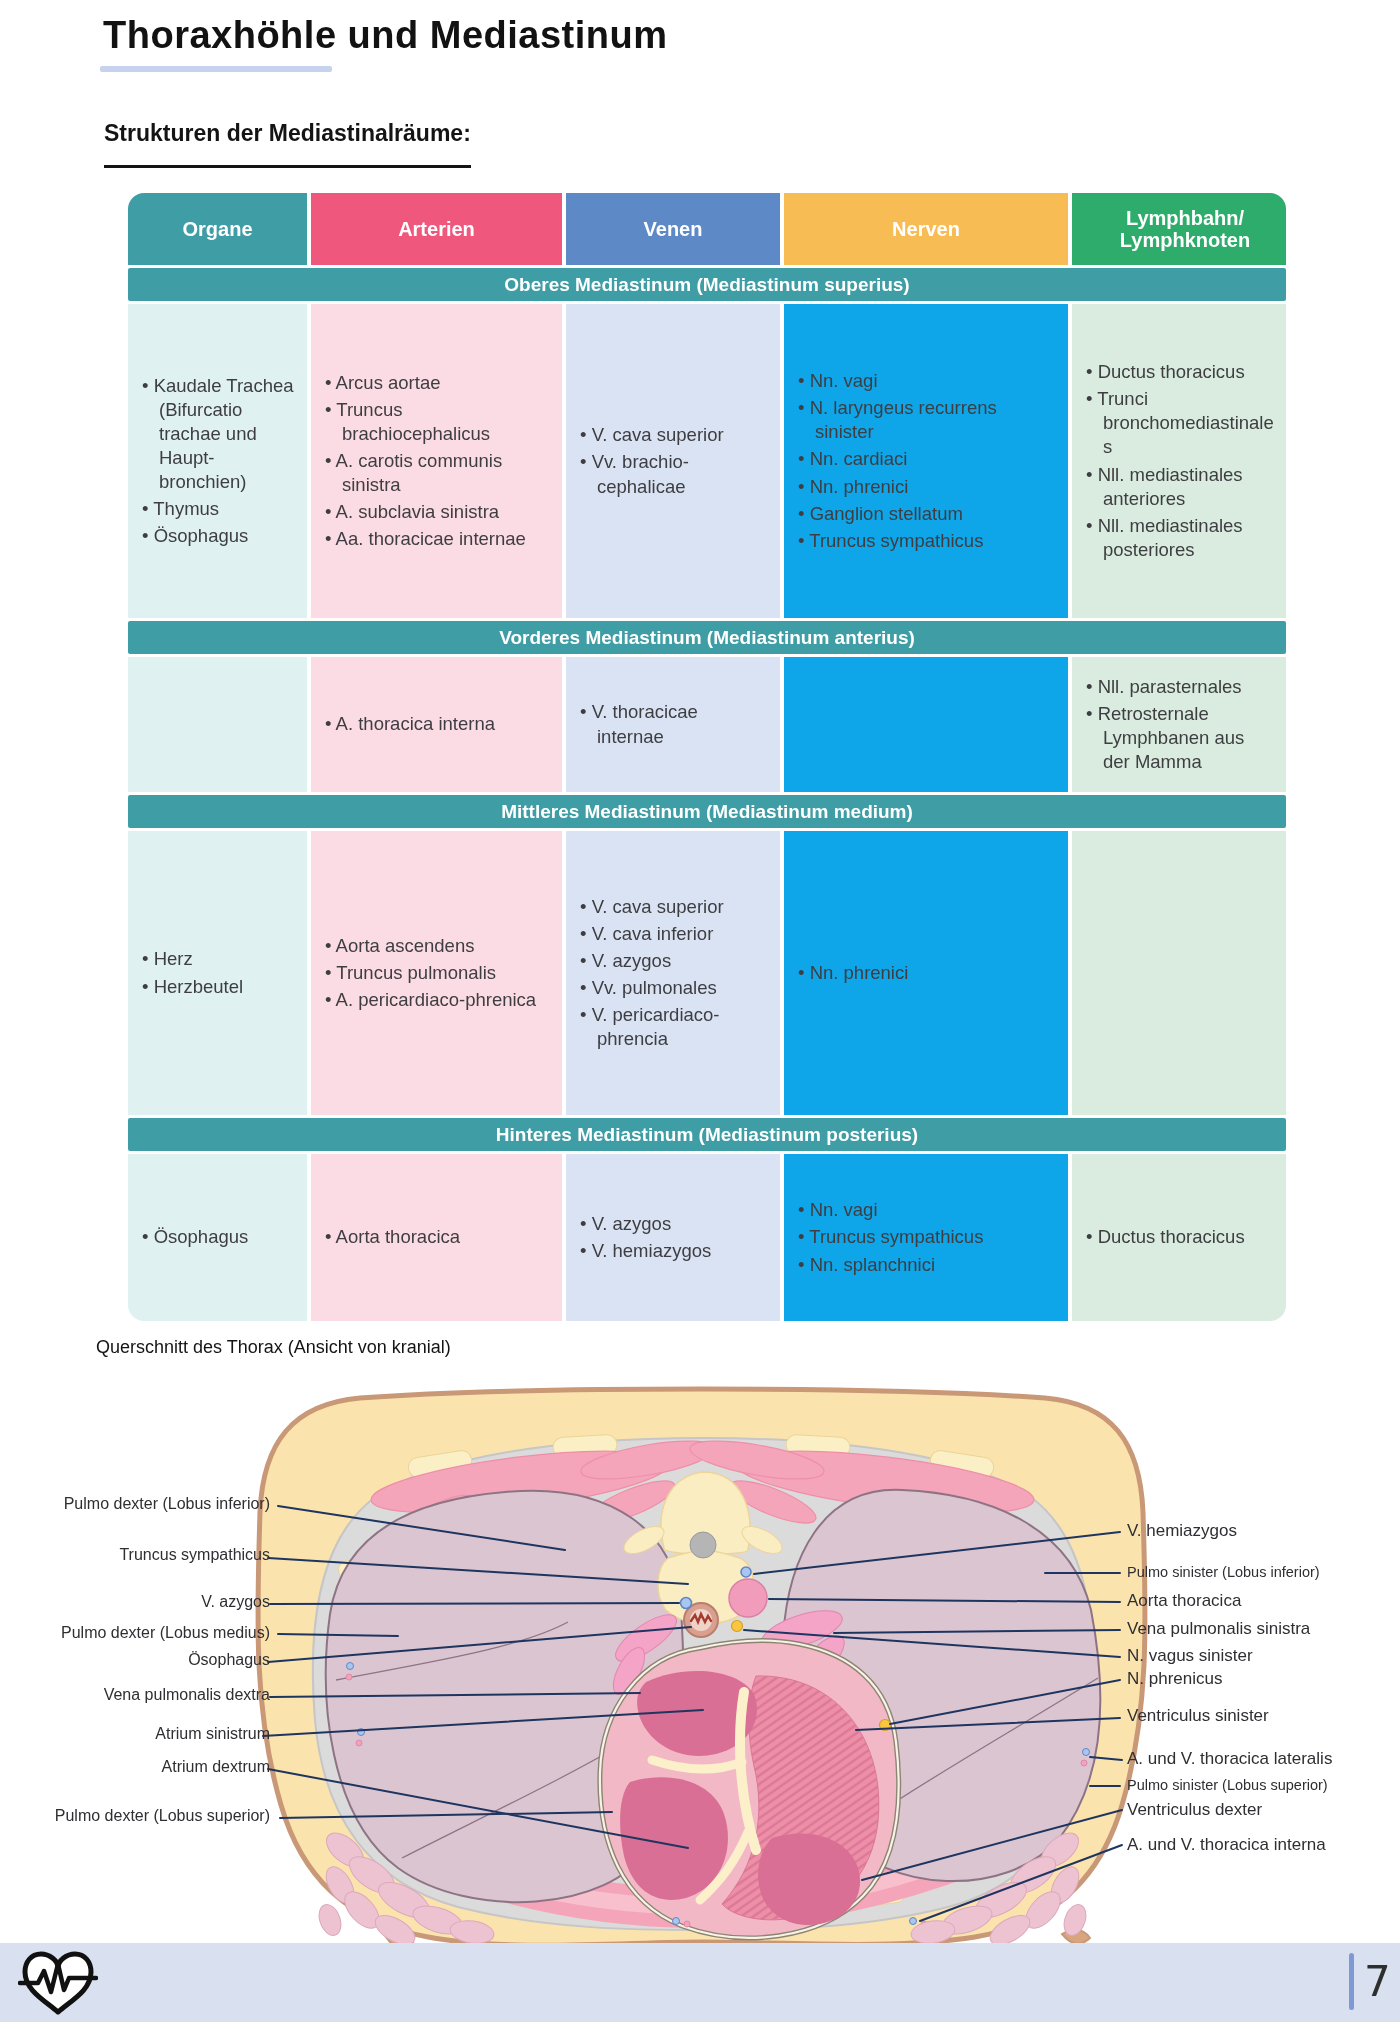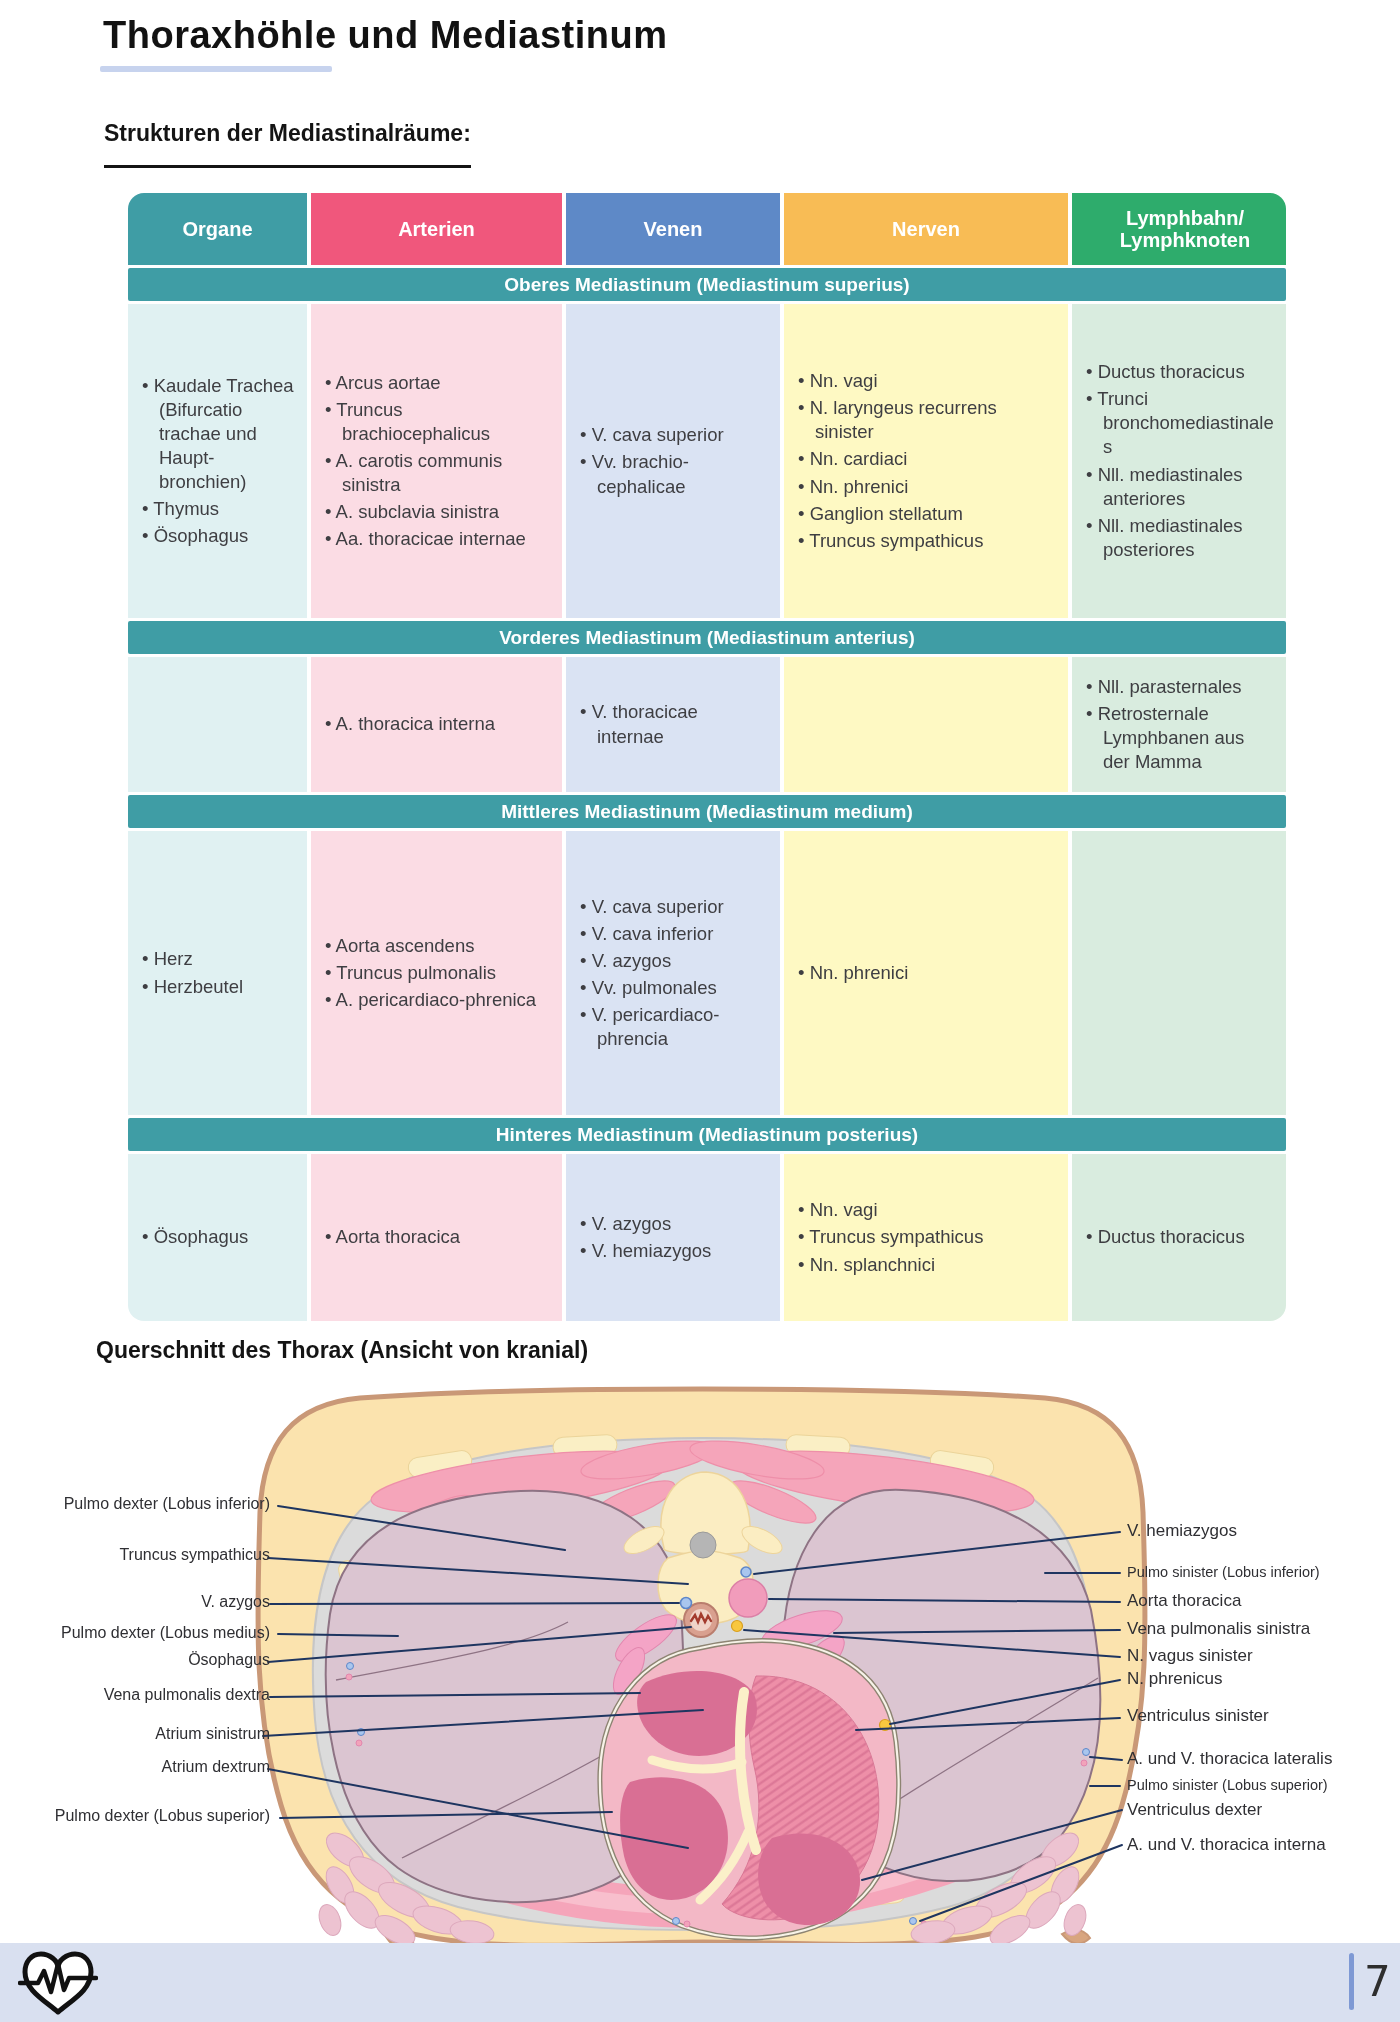--- a/index.html
+++ b/index.html
@@ -5,40 +5,40 @@
   html,body{margin:0;padding:0;background:#ffffff;}
   .page{position:relative;width:1400px;height:2022px;background:#fff;overflow:hidden;
         font-family:"Liberation Sans",sans-serif;color:#222;}
   
   .title{position:absolute;left:103px;top:14px;font-size:38px;font-weight:800;
          letter-spacing:.5px;color:#121212;}
   .title-underline{position:absolute;left:100px;top:66px;width:232px;height:6px;
          background:#C7D3EE;border-radius:2px;}
   .subheading{position:absolute;left:104px;top:120px;font-size:23px;font-weight:800;color:#141414;
          border-bottom:3px solid #141414;padding-bottom:18px;}
-  .diagram-heading{position:absolute;left:96px;top:1337px;font-size:23px;font-weight:700;color:#141414;}
+  .diagram-heading{position:absolute;left:96px;top:1337px;font-size:18px;font-weight:400;color:#141414;}
 
   
   .med-table{position:absolute;left:128px;top:193px;width:1328px;display:grid;
              grid-template-columns:179px 251px 214px 284px 214px;column-gap:4px;row-gap:3px;}
   .th{display:flex;align-items:center;justify-content:center;text-align:center;
       color:#fff;font-weight:700;font-size:20px;line-height:1.12;height:72px;}
   .th.c0{background:#3F9DA5;border-radius:16px 0 0 0;}
   .th.c1{background:#F0577C;}
   .th.c2{background:#5E89C7;}
   .th.c3{background:#F8BC55;}
   .th.c4{background:#2EAC6C;border-radius:0 16px 0 0;white-space:pre-line;padding-left:12px;}
   .bar{grid-column:1/-1;background:#3F9DA5;color:#fff;font-weight:700;font-size:19px;
        display:flex;align-items:center;justify-content:center;height:33px;border-radius:2px;}
   .cell{display:flex;align-items:center;font-size:18.5px;line-height:1.3;color:#3E3E42;
         padding:10px 12px 10px 14px;box-sizing:border-box;overflow:hidden;word-break:break-word;}
   .cell.c0{background:#E0F1F2;}
   .cell.c1{background:#FBDCE4;}
   .cell.c2{background:#DAE3F3;}
-  .cell.c3{background:#fef9c3;}
+  .cell.c3{background:#0ea5e9;}
   .cell.c4{background:#D9ECDF;}
   .h-s0{height:314px;} .h-s1{height:135px;} .h-s2{height:284px;} .h-s3{height:167px;}
   .cell ul{margin:0;padding:0;list-style:none;}
   .cell li{padding-left:17px;text-indent:-17px;}
   .cell li + li{margin-top:3px;}
   .cell li::before{content:"•  ";}
 
   
   .dlabel{position:absolute;white-space:nowrap;color:#2F2F33;}
   .dl{right:1130px;text-align:left;font-size:16px;}

